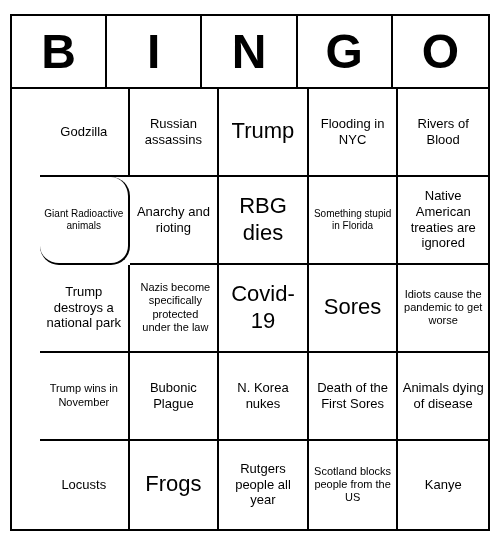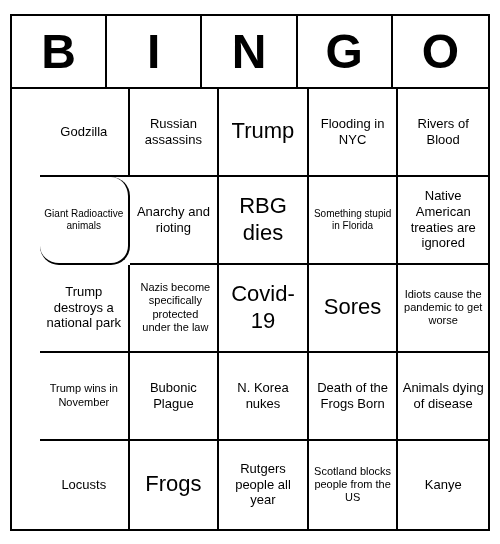--- a/index.html
+++ b/index.html
@@ -82,21 +82,21 @@
       <div class="bingo-cell" style="font-size: 10px;">Something stupid in Florida</div>
       <div class="bingo-cell" style="font-size: 13px;">Native American treaties are ignored</div>
       <div class="bingo-cell">Trump destroys a national park</div>
       <div class="bingo-cell" style="font-size: 11px; padding-left: 8px;">Nazis become specifically protected under the law</div>
       <div class="bingo-cell large-text">Covid-19</div>
       <div class="bingo-cell large-text">Sores</div>
       <div class="bingo-cell" style="font-size: 11px;">Idiots cause the pandemic to get worse</div>
       <div class="bingo-cell" style="font-size: 11px;">Trump wins in November</div>
       <div class="bingo-cell">Bubonic Plague</div>
       <div class="bingo-cell">N. Korea nukes</div>
-      <div class="bingo-cell">Death of the Frogs Born</div>
+      <div class="bingo-cell">Death of the First Sores</div>
       <div class="bingo-cell">Animals dying of disease</div>
       <div class="bingo-cell">Locusts</div>
       <div class="bingo-cell large-text">Frogs</div>
       <div class="bingo-cell">Rutgers people all year</div>
       <div class="bingo-cell" style="font-size: 11px;">Scotland blocks people from the US</div>
       <div class="bingo-cell">Kanye</div>
     </div>
 </div>
 
 </body></html>

